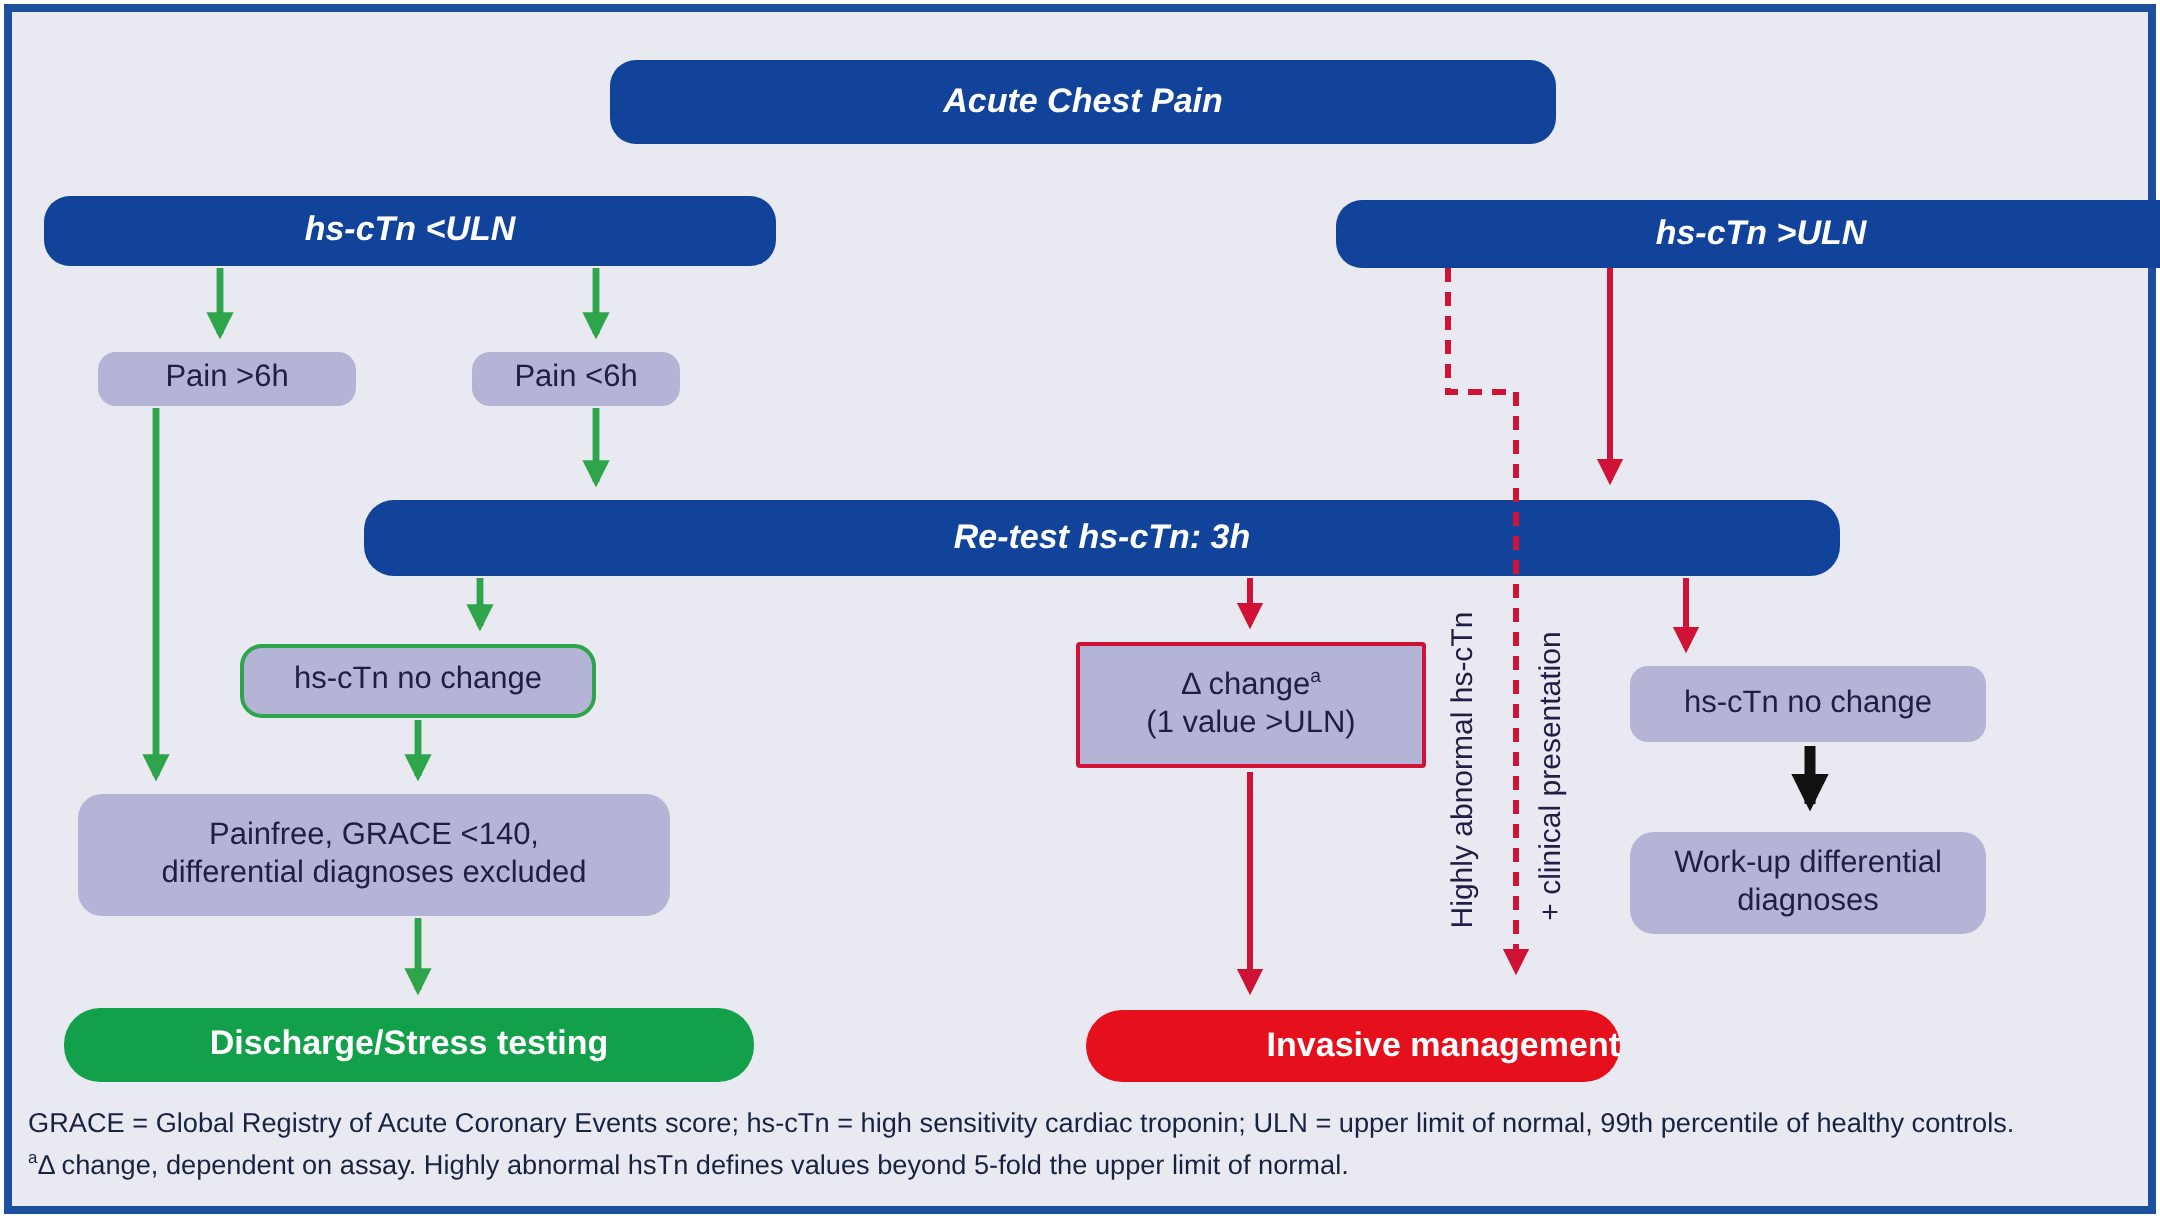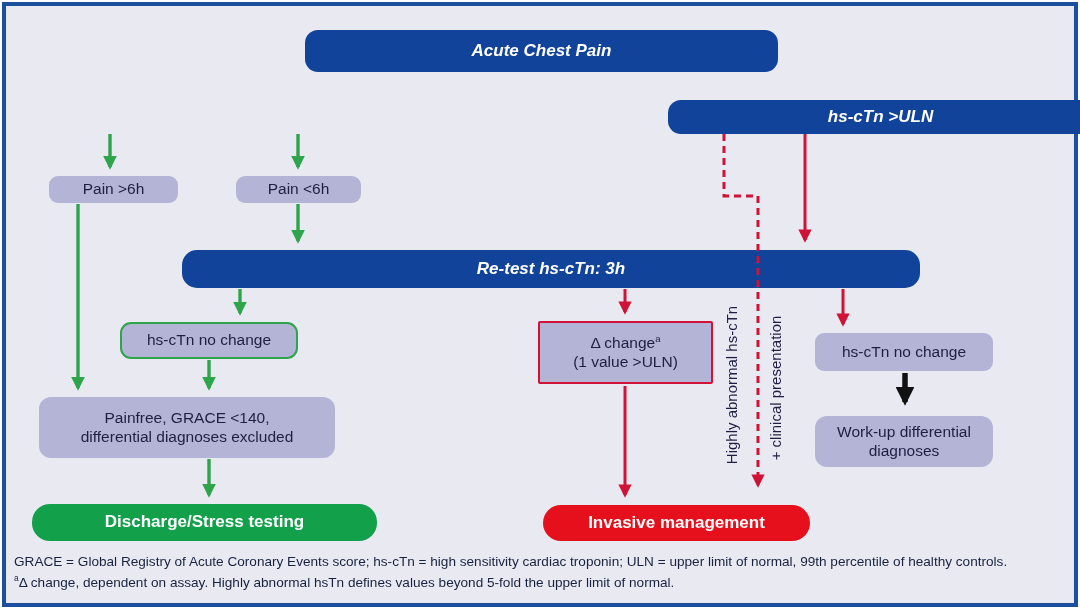--- a/index.html
+++ b/index.html
@@ -8,21 +8,21 @@
   .panel{position:absolute;left:2px;top:2px;right:2px;bottom:2px;
          border:4px solid #1d4f9f;background:#e9e9f2;}
   .node{position:absolute;box-sizing:border-box;display:flex;flex-direction:column;
         align-items:center;justify-content:center;text-align:center;line-height:1.22;z-index:2;}
   .blue{background:#11439b;color:#ffffff;font-weight:bold;font-size:17px;border-radius:13px;font-style:italic;}
   .lav{background:#b4b4d6;color:#1f1f45;font-size:15.5px;border-radius:9px;}
   .lav.big{border-radius:12px;}
   .green-border{border:2px solid #2ea44b;border-radius:11px;}
   .red-border{border:2.5px solid #cf1236;border-radius:2px;justify-content:center;}
   .green-fill{background:#12a04b;color:#ffffff;font-weight:bold;font-size:17px;border-radius:18px;}
-  .red-fill{background:#e6101c;color:#ffffff;font-weight:bold;font-size:17px;border-radius:18px;}
+  .red-fill{background:#e6101c;color:#ffffff;font-weight:bold;font-size:17px;border-radius:18px;align-items:flex-end;}
   .vlabel{position:absolute;width:170px;height:20px;transform:rotate(-90deg);
           font-size:15px;color:#1f1f45;text-align:center;white-space:nowrap;z-index:3;}
   sup{font-size:62%;vertical-align:super;line-height:0;}
   .connectors{position:absolute;left:0;top:0;width:1080px;height:609px;z-index:5;pointer-events:none;}
   .footer{position:absolute;left:14px;right:10px;top:551px;color:#17233f;
           font-size:13.6px;line-height:1.55;z-index:2;text-align:left;}
   .footer .fline{white-space:nowrap;}
 </style>
 </head>
 <body>
@@ -62,30 +62,33 @@
 
     <path d="M724,134 L724,196 L758,196 L758,485" stroke="#cf1236" stroke-width="3" fill="none" stroke-dasharray="7 5" marker-end="url(#mr)"></path>
 
     <line x1="905" y1="373" x2="905" y2="402" stroke="#111111" stroke-width="5.5" marker-end="url(#mb)"></line>
   </svg>
 
   <div class="node blue" style="left:305px;top:30px;width:473px;height:42px;">
     <span>Acute Chest Pain</span>
   </div>
 
+  <div class="node blue" style="left:22px;top:98px;width:366px;height:35px;">
+    <span>hs-cTn &lt;ULN</span>
+  </div>
 
   <div class="node blue" style="left:668px;top:100px;width:425px;height:34px;">
     <span>hs-cTn &gt;ULN</span>
   </div>
 
   <div class="node lav" style="left:49px;top:176px;width:129px;height:27px;">
     <span>Pain &gt;6h</span>
   </div>
 
-  <div class="node lav" style="left:236px;top:176px;width:125px;height:27px;">
+  <div class="node lav" style="left:236px;top:176px;width:104px;height:27px;">
     <span>Pain &lt;6h</span>
   </div>
 
   <div class="node blue" style="left:182px;top:250px;width:738px;height:38px;border-radius:15px;">
     <span>Re-test hs-cTn: 3h</span>
   </div>
 
   <div class="node lav green-border" style="left:120px;top:322px;width:178px;height:37px;">
     <span>hs-cTn no change</span>
   </div>

